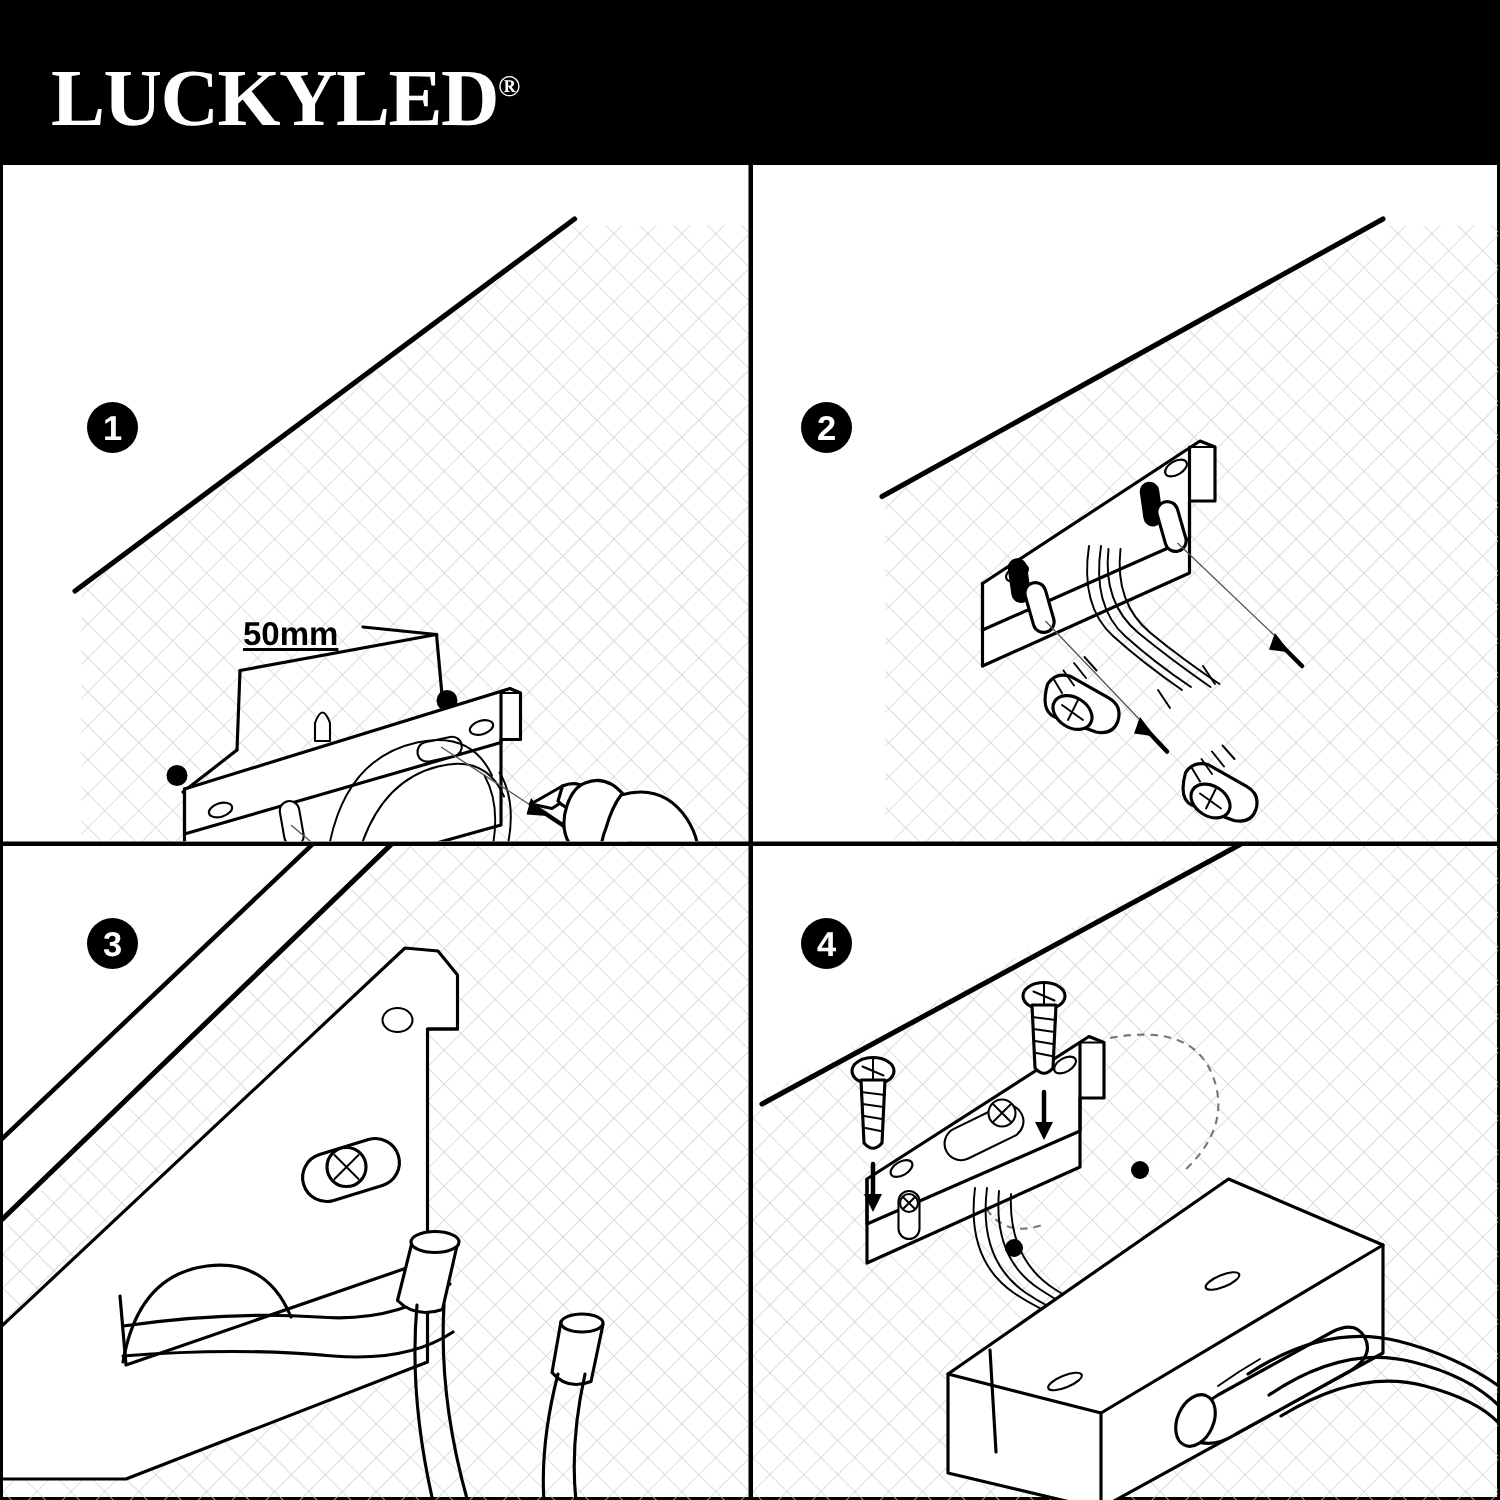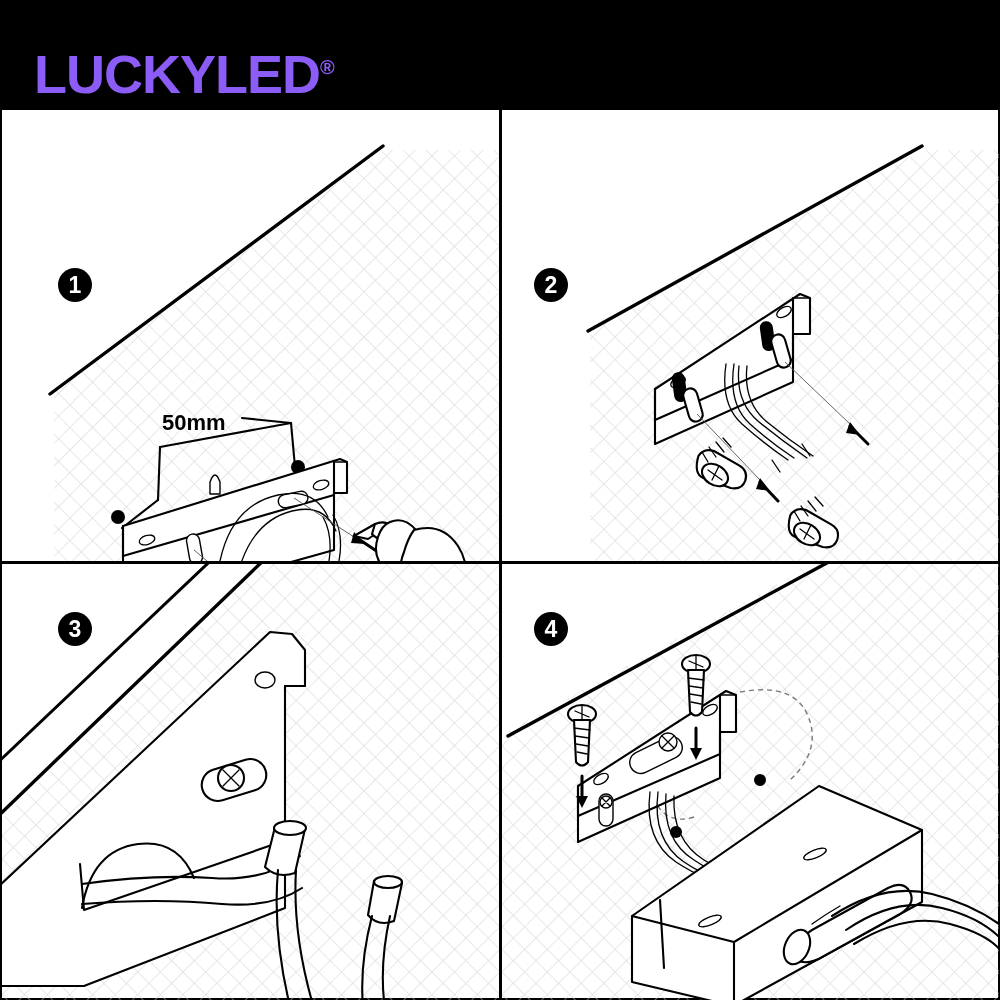--- a/index.html
+++ b/index.html
@@ -15,23 +15,23 @@
     border:2px solid #000;
   }
 
   
   #header{
     position:absolute;left:0;top:0;width:1000px;height:108px;
     background:#000;
   }
   #brand{
     position:absolute;left:32px;top:24px;
-    color:#8b5cf6;font-weight:bold;font-size:54px;
-    letter-spacing:-1px;line-height:82px;
-    font-family:Liberation Sans, sans-serif;
+    color:#ffffff;font-weight:bold;font-size:54px;
+    letter-spacing:-1px;line-height:64px;
+    font-family:Liberation Serif, serif;
     white-space:nowrap;
   }
   #brand .reg{
     font-size:20px;vertical-align:super;font-weight:bold;
     letter-spacing:0;
   }
   #title{
     position:absolute;right:36px;top:18px;
     color:#fff;font-weight:bold;font-size:60px;line-height:70px;
     white-space:nowrap;
@@ -56,21 +56,21 @@
     line-height:34px;text-align:center;z-index:40;
     font-family:"Liberation Sans", sans-serif;
   }
   #b1{left:56px;top:158px;}
   #b2{left:32px;top:158px;}
   #b3{left:56px;top:48px;}
   #b4{left:32px;top:48px;}
 
   .lbl{
     position:absolute;font-weight:bold;z-index:40;
-    font-family:"Liberation Sans", sans-serif;white-space:nowrap;
+    font-family:"Liberation Sans", sans-serif;white-space:nowrap;text-decoration:underline;
   }
   #lbl-50mm{left:160px;top:300px;font-size:22px;}
 
   svg{display:block;}
   .ln{fill:none;stroke:#000;stroke-width:2.1;stroke-linecap:round;stroke-linejoin:round;}
   .ln-thin{fill:none;stroke:#000;stroke-width:1.3;stroke-linecap:round;stroke-linejoin:round;}
   .ln-hair{fill:none;stroke:#555;stroke-width:0.9;}
   .ln-wall{fill:none;stroke:#000;stroke-width:3.4;stroke-linecap:round;}
   .ln-thick{fill:none;stroke:#000;stroke-width:3;stroke-linecap:round;stroke-linejoin:round;}
   .fillw{fill:#fff;stroke:#000;stroke-width:2.1;stroke-linejoin:round;}

